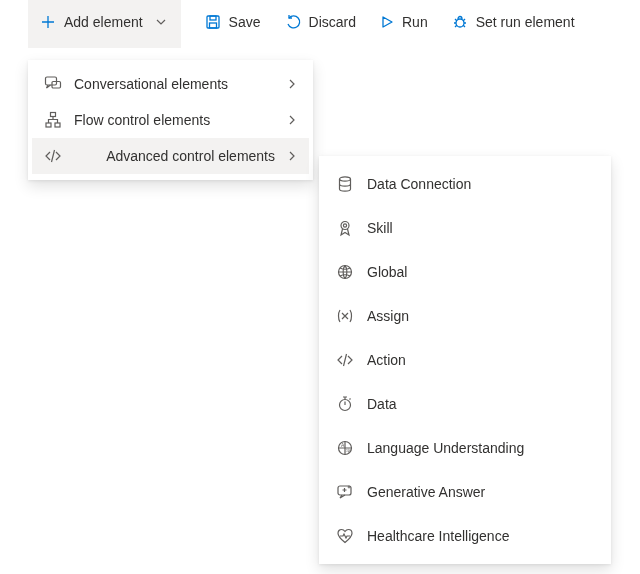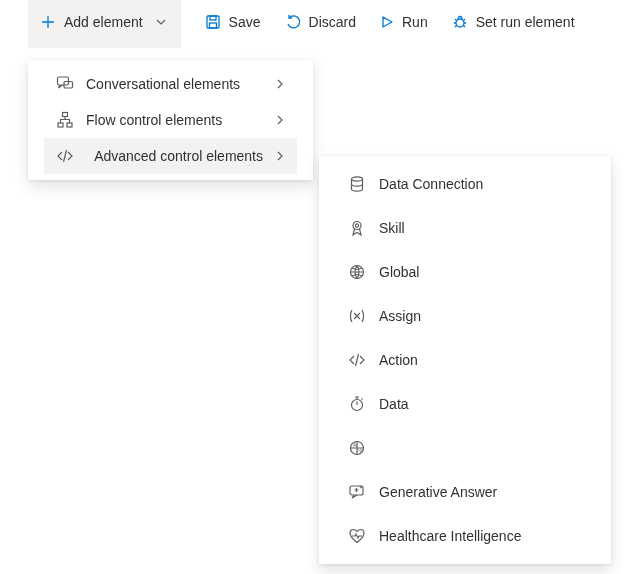--- a/index.html
+++ b/index.html
@@ -37,21 +37,21 @@
   .tb-btn .ico { display:flex; align-items:center; justify-content:center; }
   .tb-btn svg { display:block; }
   .chev { margin-left: 4px; }
   .blue-stroke { stroke:#0078d4; fill:none; stroke-width:1.3; }
   .gray-stroke { stroke:#605e5c; fill:none; stroke-width:1.2; }
 
   .menu {
     position: absolute;
     background: #fff;
     box-shadow: 0 6px 14px rgba(0,0,0,0.12), 0 1px 3px rgba(0,0,0,0.08);
-    padding: 6px 16px;
+    padding: 6px 4px;
   }
   .menu.level1 {
     left: 28px;
     top: 60px;
     width: 285px;
   }
   .menu.level2 {
     left: 313px;
     top: 156px;
     width: 292px;
@@ -250,20 +250,21 @@
 
   <div class="mi">
     <span class="ico">
       <svg width="18" height="18" viewBox="0 0 18 18">
         <circle cx="9" cy="9" r="6.5" class="gray-stroke"></circle>
         <path d="M2.5 9h13M9 2.5v13" class="gray-stroke"></path>
         <text x="5" y="8" font-size="5" fill="#605e5c" font-family="Arial">A</text>
         <text x="10" y="14" font-size="5" fill="#605e5c" font-family="Arial">字</text>
       </svg>
     </span>
+    <span class="lbl">Language Understanding</span>
   </div>
 
   <div class="mi">
     <span class="ico">
       <svg width="18" height="18" viewBox="0 0 18 18">
         <rect x="2" y="3" width="13" height="9" rx="2" class="gray-stroke"></rect>
         <path d="M6 12l-2 3 5-3" class="gray-stroke"></path>
         <path d="M8.5 5v4M6.5 7h4" class="gray-stroke"></path>
         <path d="M13 2l.6 1.4L15 4l-1.4.6L13 6l-.6-1.4L11 4l1.4-.6z" fill="#605e5c"></path>
       </svg>

